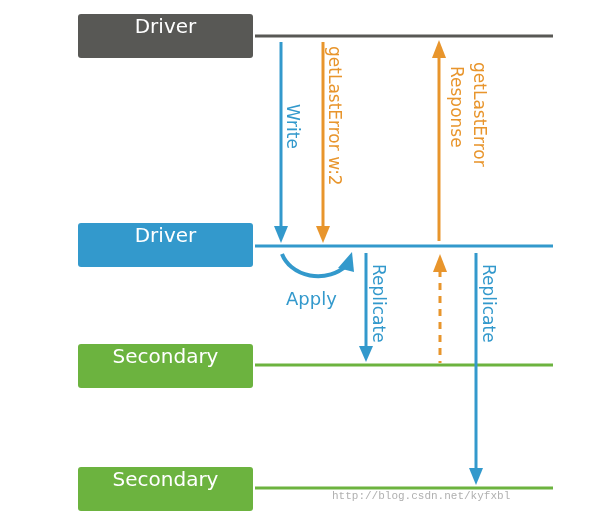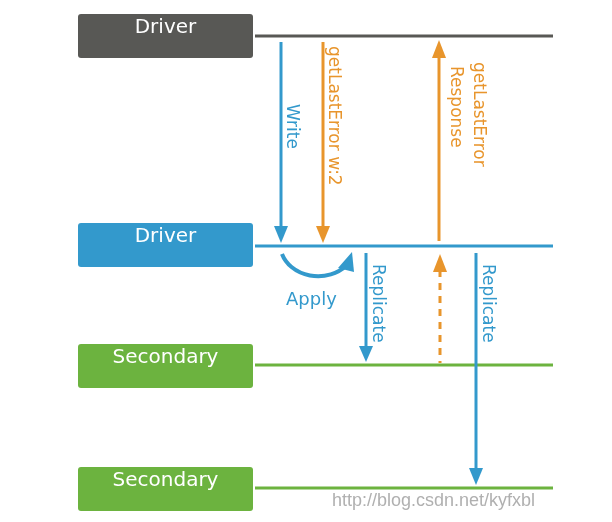--- a/index.html
+++ b/index.html
@@ -8,21 +8,21 @@
     position: absolute; left: 78px; width: 175px; height: 44px; border-radius: 3px;
     color: #ffffff; font-size: 20px; display: flex; align-items: flex-start; justify-content: center;
     font-family: "DejaVu Sans", sans-serif;
   }
   #driver-box { top: 14px; background: #585855; }
   #primary-box { top: 223px; background: #3399cc; }
   #secondary1-box { top: 344px; background: #6cb33f; }
   #secondary2-box { top: 467px; background: #6cb33f; }
   svg#diagram { position: absolute; left: 0; top: 0; }
   .vlabel { font-size: 17px; font-family: "DejaVu Sans", sans-serif; }
-  .watermark { position: absolute; left: 332px; top: 490px; font-family: Liberation Sans, sans-serif; font-size: 18px; color: #b0b0b0; }
+  .watermark { position: absolute; left: 332px; top: 490px; font-family: Liberation Mono, monospace; font-size: 11px; color: #b0b0b0; }
 </style>
 </head>
 <body>
 
 <div class="node" id="driver-box">
     <span>Driver</span>
   </div>
 <div class="node" id="primary-box">
     <span>Driver</span>
   </div>

